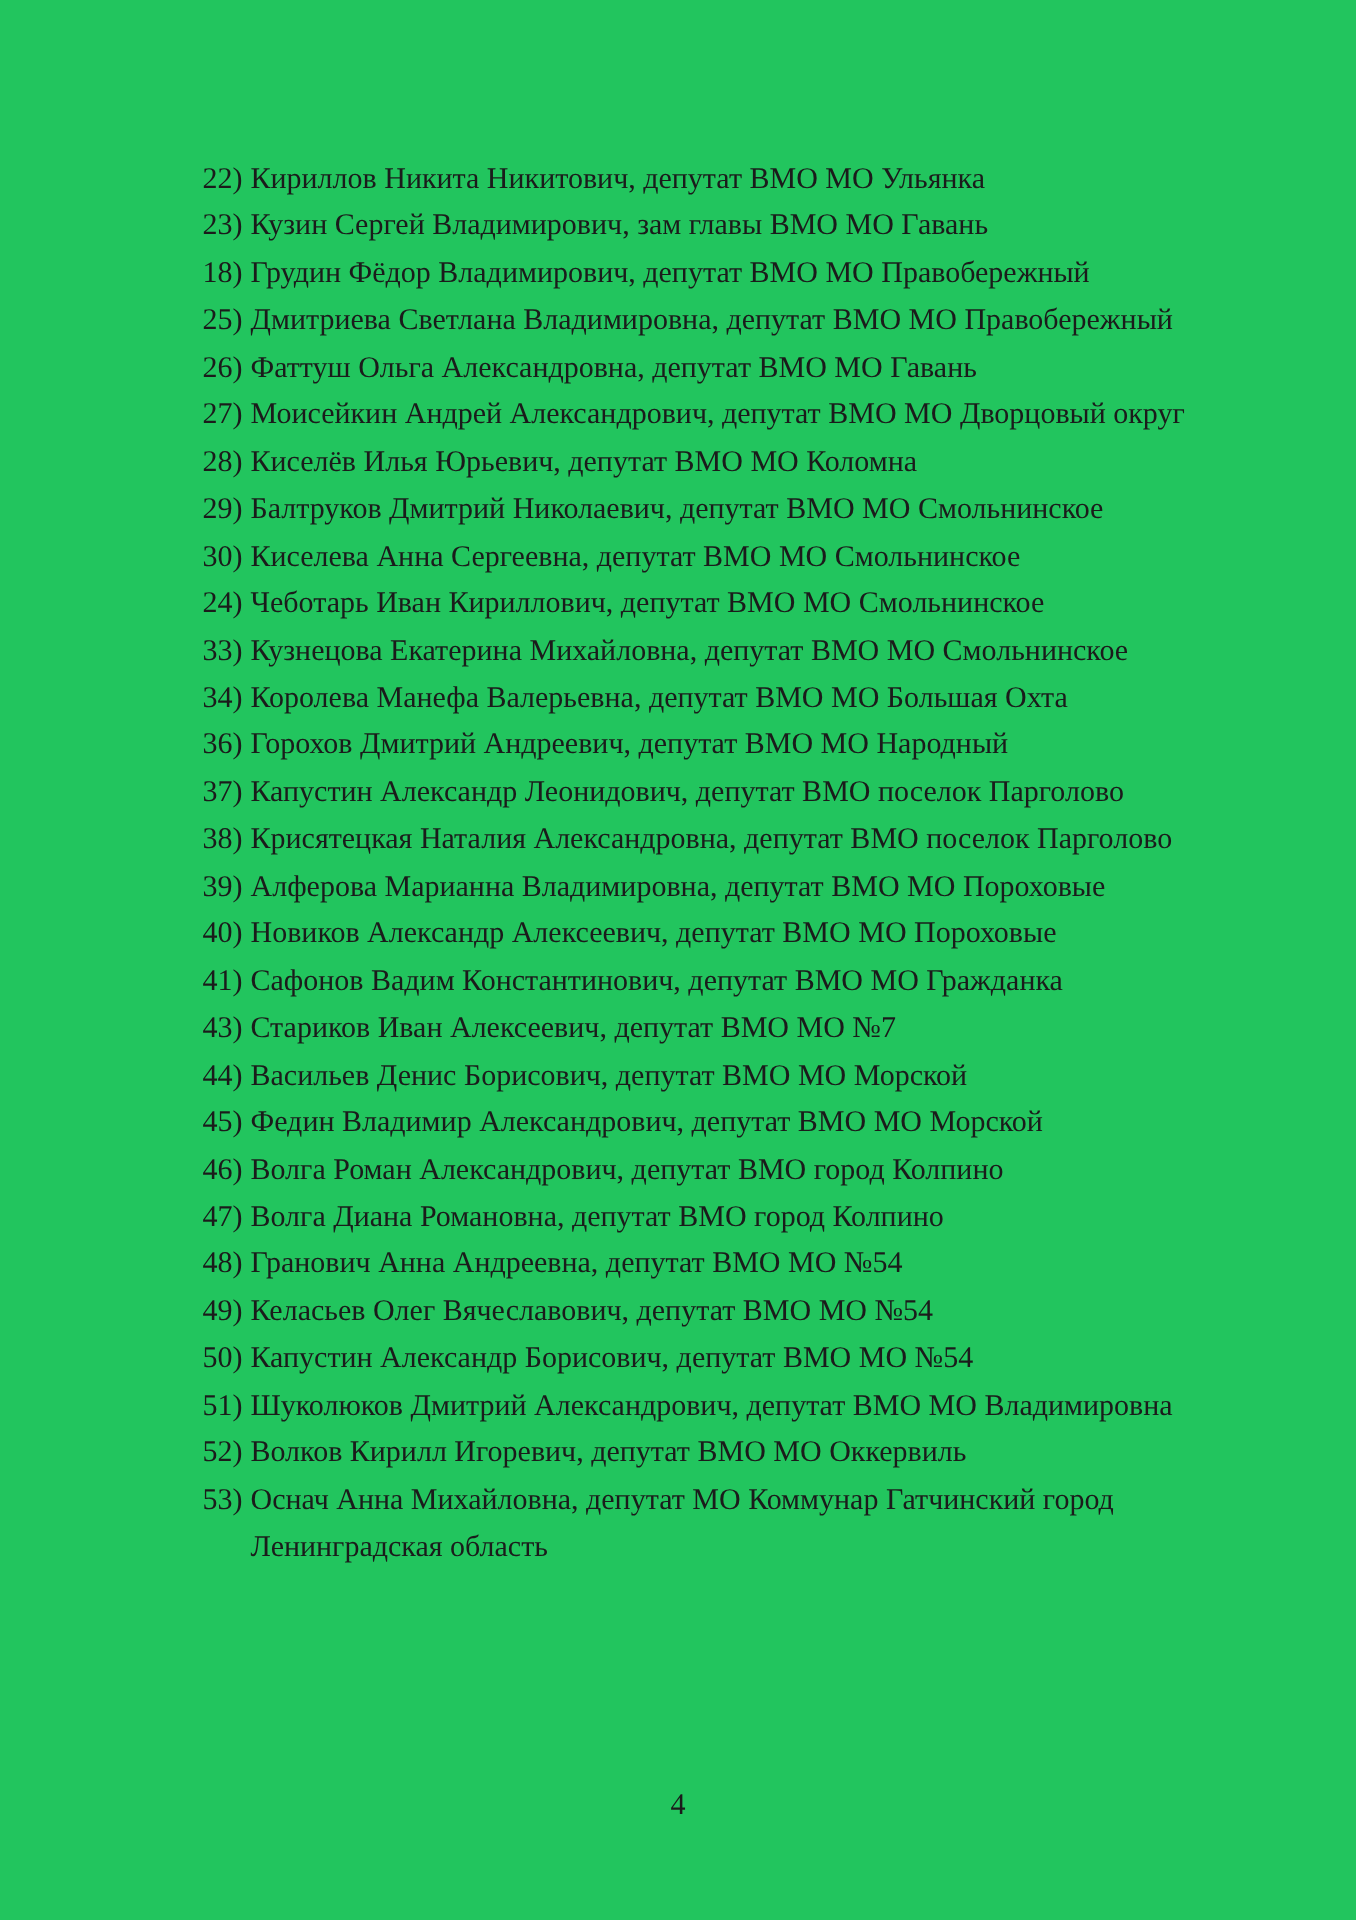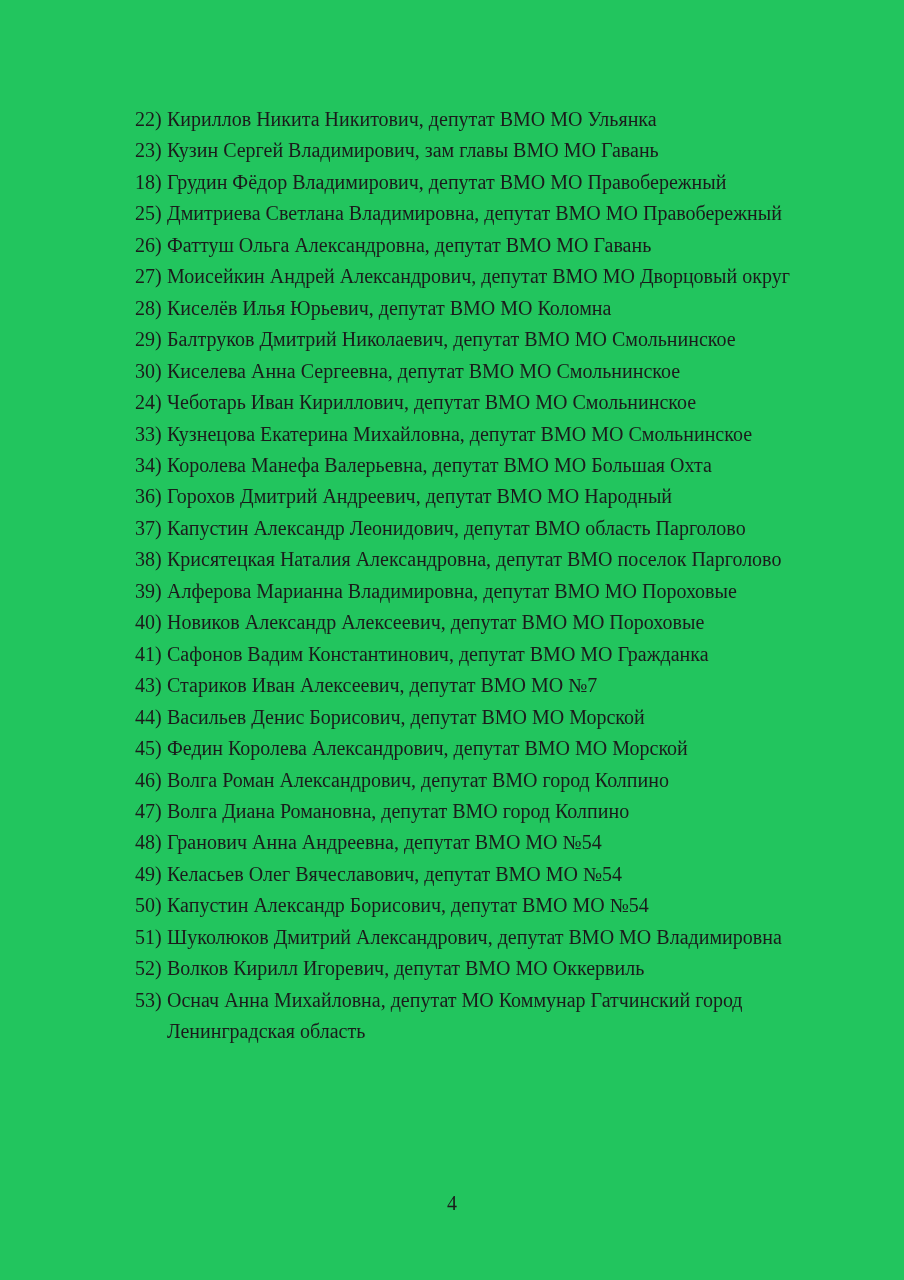--- a/index.html
+++ b/index.html
@@ -122,21 +122,21 @@
       </div>
       <div class="row">
         <span class="num">36)</span>
         <span class="text">
           <div>Горохов Дмитрий Андреевич, депутат ВМО МО Народный</div>
         </span>
       </div>
       <div class="row">
         <span class="num">37)</span>
         <span class="text">
-          <div>Капустин Александр Леонидович, депутат ВМО область Парголово</div>
+          <div>Капустин Александр Леонидович, депутат ВМО поселок Парголово</div>
         </span>
       </div>
       <div class="row">
         <span class="num">38)</span>
         <span class="text">
           <div>Крисятецкая Наталия Александровна, депутат ВМО поселок Парголово</div>
         </span>
       </div>
       <div class="row">
         <span class="num">39)</span>
@@ -164,21 +164,21 @@
       </div>
       <div class="row">
         <span class="num">44)</span>
         <span class="text">
           <div>Васильев Денис Борисович, депутат ВМО МО Морской</div>
         </span>
       </div>
       <div class="row">
         <span class="num">45)</span>
         <span class="text">
-          <div>Федин Королева Александрович, депутат ВМО МО Морской</div>
+          <div>Федин Владимир Александрович, депутат ВМО МО Морской</div>
         </span>
       </div>
       <div class="row">
         <span class="num">46)</span>
         <span class="text">
           <div>Волга Роман Александрович, депутат ВМО город Колпино</div>
         </span>
       </div>
       <div class="row">
         <span class="num">47)</span>

